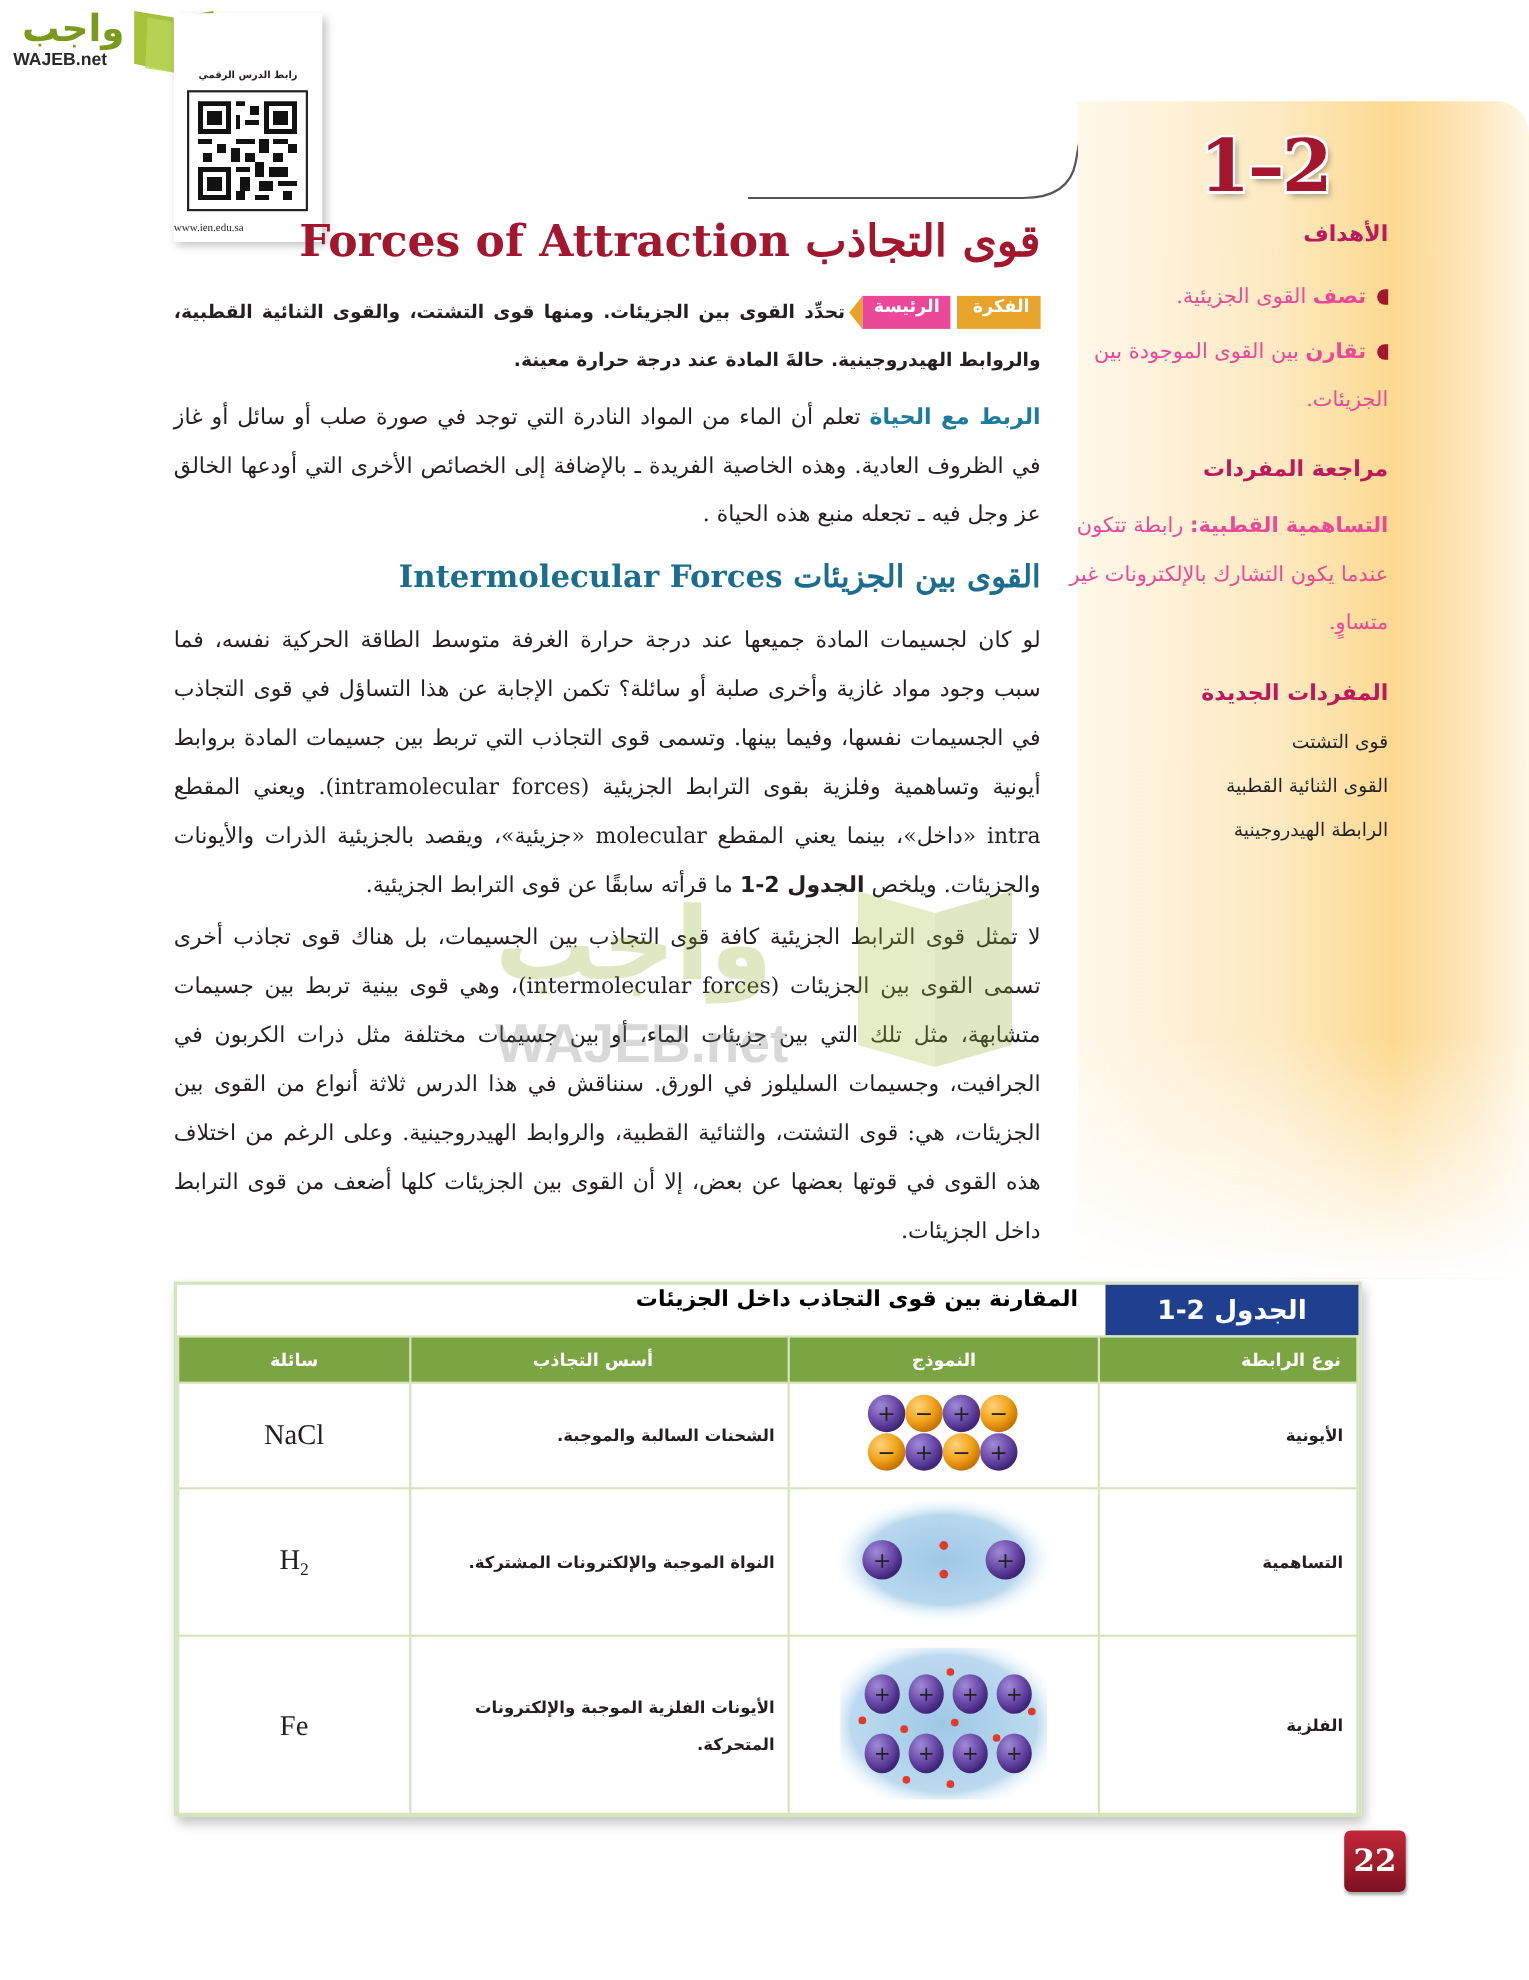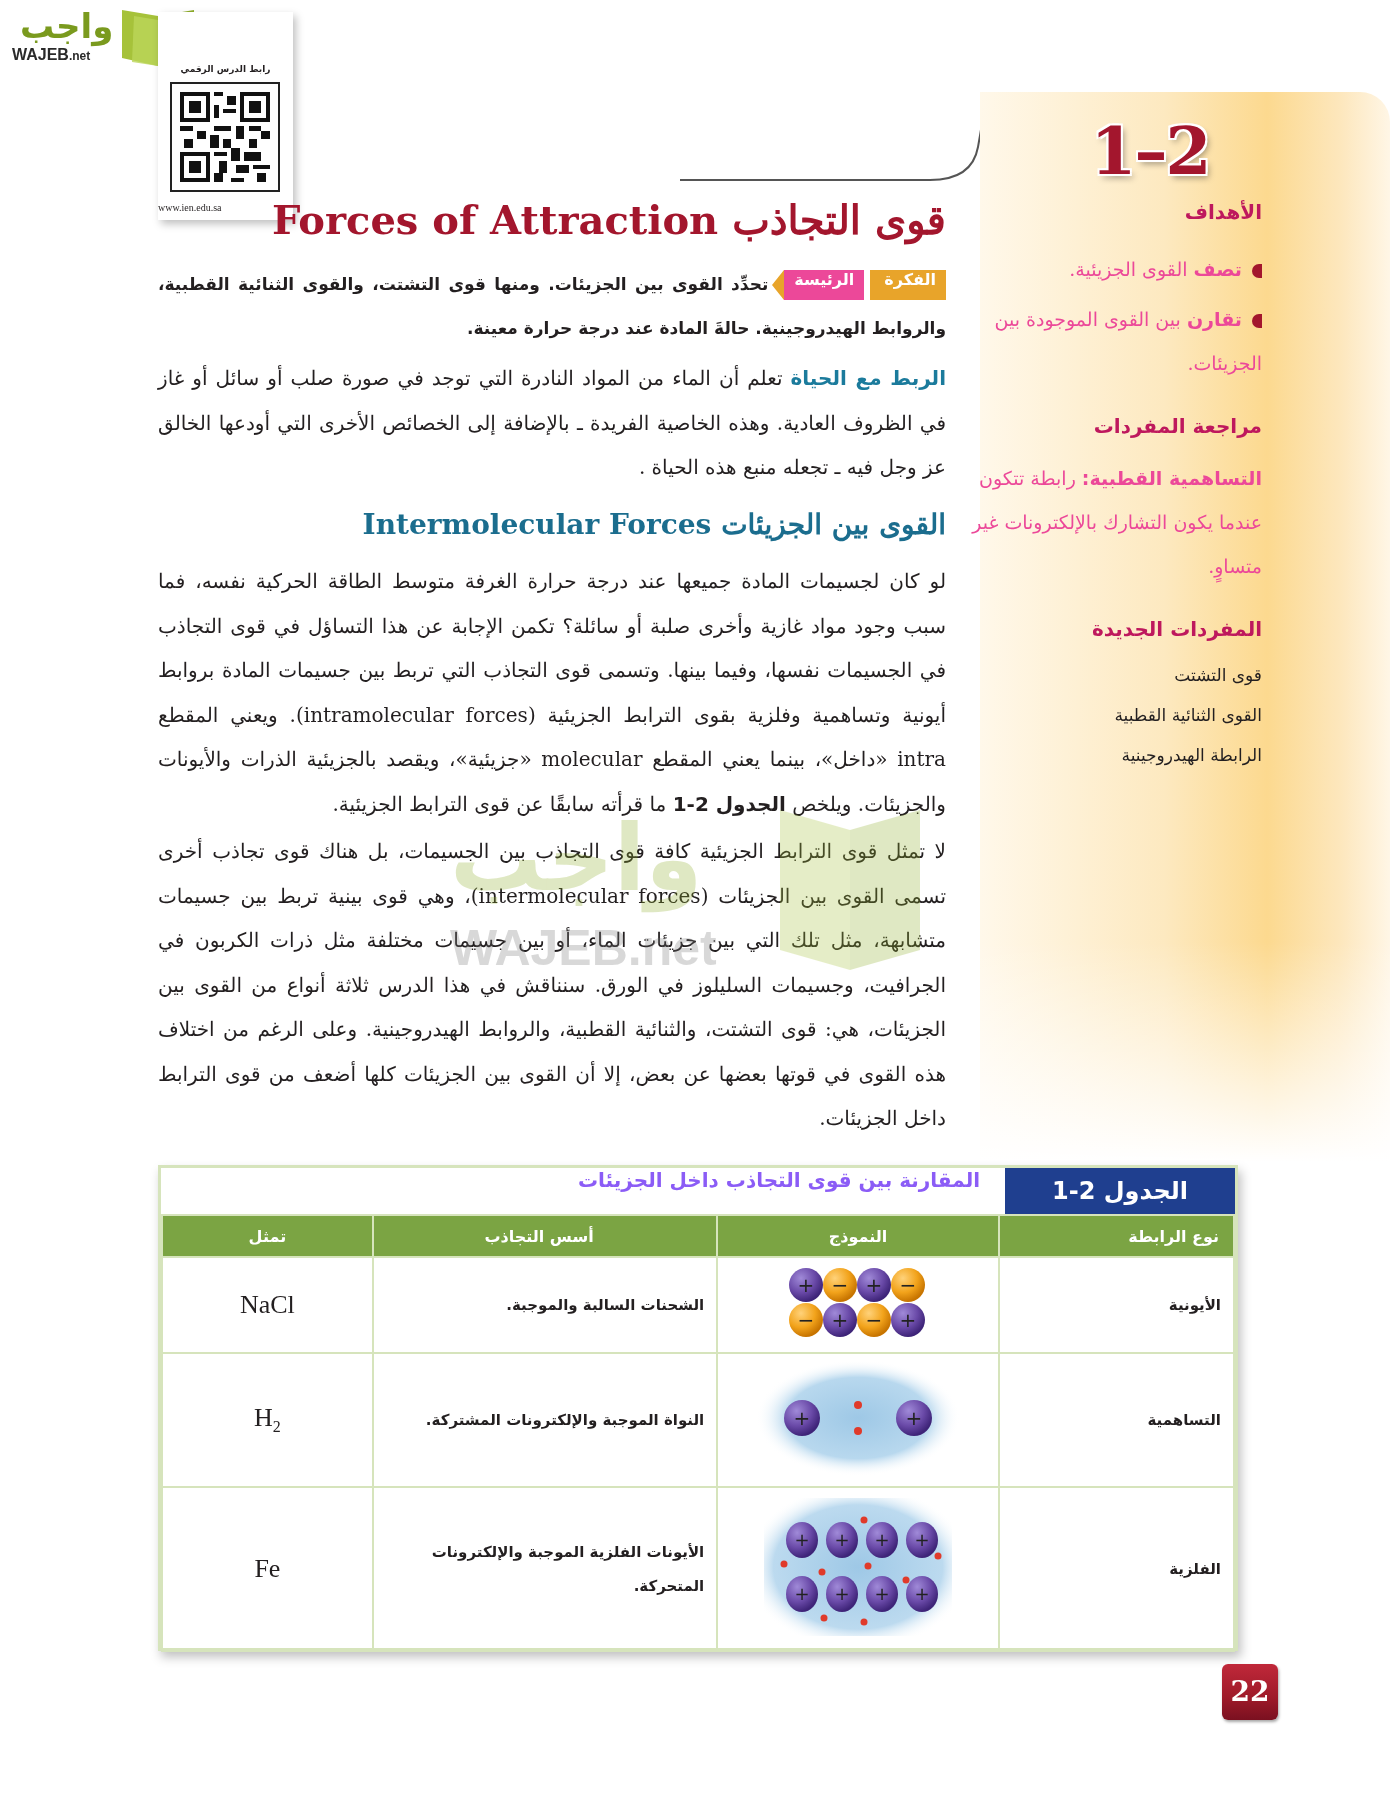--- a/index.html
+++ b/index.html
@@ -3,21 +3,21 @@
 <meta charset="utf-8">
 <style>
   * { box-sizing: border-box; margin: 0; padding: 0; }
   html, body { width: 1390px; height: 1800px; background: #ffffff; overflow: hidden; }
   body { position: relative; font-family: "DejaVu Sans", sans-serif; color: #231f20; }
 
   
   .logo { position: absolute; left: 10px; top: 6px; width: 180px; height: 62px; }
   .logo-ar { position: absolute; left: 10px; top: 0; font: bold 34px "DejaVu Sans", sans-serif; color: #7a9a1e; line-height: 40px; }
   .logo-en { position: absolute; left: 2px; top: 40px; font: bold 16px "Liberation Sans", sans-serif; color: #2a2a2a; }
-  .logo-en span { font-size: 12px; }
+  .logo-en span { font-size: 16px; }
   .logo-book { position: absolute; left: 108px; top: 0; width: 80px; height: 62px; }
 
   
   .qr-card { position: absolute; left: 158px; top: 12px; width: 135px; height: 208px; background: #fff; box-shadow: 3px 4px 8px rgba(0,0,0,0.25); }
   .qr-label { position: absolute; top: 52px; left: 0; width: 100%; text-align: center; font: bold 9px "DejaVu Sans", sans-serif; direction: rtl; }
   .qr-box { position: absolute; left: 12px; top: 70px; width: 110px; height: 110px; border: 2px solid #222; padding: 8px; }
   .qr-url { position: absolute; top: 190px; left: 0; width: 100%; text-align: left; font: 10px "Liberation Serif", serif; }
 
   
   .side-panel { position: absolute; left: 980px; top: 92px; width: 410px; height: 1070px;
@@ -52,21 +52,21 @@
 
   
   .watermark { position: absolute; left: 450px; top: 800px; width: 500px; height: 180px; opacity: 0.28; pointer-events: none; }
 
   
   .tbl { position: absolute; left: 158px; top: 1165px; width: 1080px; height: 486px; background: #fff;
     border: 3px solid #d6e4bc; box-shadow: 3px 6px 10px rgba(0,0,0,0.25); direction: rtl; }
   .tbl-title-row { position: absolute; left: 0; right: 0; top: 0; height: 48px; }
   .tbl-num { position: absolute; right: 0; top: 0; width: 230px; height: 46px; background: #1f3f8f; color: #fff;
     font: bold 24px "DejaVu Sans", sans-serif; line-height: 46px; text-align: center; }
-  .tbl-caption { position: absolute; right: 255px; top: 0; height: 46px; line-height: 48px; font: bold 20px "DejaVu Sans", sans-serif; color: #8b5cf6; margin-left: 16px; }
+  .tbl-caption { position: absolute; right: 255px; top: 0; height: 46px; line-height: 48px; font: bold 20px "DejaVu Sans", sans-serif; color: #000000; margin-left: 16px; }
   .tbl-grid { position: absolute; left: 0; top: 46px; width: 1074px; border-collapse: collapse; table-layout: fixed; }
   .tbl-grid th { background: #7ba443; color: #fff; height: 42px; font: bold 16px "DejaVu Sans", sans-serif; border: 2px solid #d6e4bc; }
   .tbl-grid td { border: 2px solid #d6e4bc; vertical-align: middle; }
   .c-type { width: 232px; text-align: right; padding-right: 12px; font: bold 15px "DejaVu Sans", sans-serif; }
   .c-model { width: 278px; text-align: center; }
   .c-basis { width: 340px; text-align: right; padding-right: 12px; font: bold 15px "DejaVu Sans", sans-serif; line-height: 34px; margin-top: 22px; }
   .c-ex { width: 208px; text-align: center; font: 26px "Liberation Serif", serif; }
   .r1 td { height: 96px; }
   .r2 td { height: 134px; }
   .r3 td { height: 164px; }
@@ -205,21 +205,21 @@
   <div class="tbl-title-row">
     <div class="tbl-num">الجدول 2-1</div>
     <div class="tbl-caption">المقارنة بين قوى التجاذب داخل الجزيئات</div>
   </div>
   <table class="tbl-grid">
     <thead>
       <tr>
         <th class="c-type" style="text-align:right;padding-right:14px;">نوع الرابطة</th>
         <th class="c-model">النموذج</th>
         <th class="c-basis" style="text-align:center;">أسس التجاذب</th>
-        <th class="c-ex" style="font:bold 16px 'DejaVu Sans',sans-serif;">تمثل</th>
+        <th class="c-ex" style="font:bold 16px 'DejaVu Sans',sans-serif;">سائلة</th>
       </tr>
     </thead>
     <tbody>
       <tr class="r1">
         <td class="c-type">الأيونية</td>
         <td class="c-model">
           <svg width="140" height="76" viewBox="0 0 140 76">
             <defs>
               <radialGradient id="gp" cx="35%" cy="30%" r="70%">
                   <stop offset="0" stop-color="#a08ad8"></stop>

